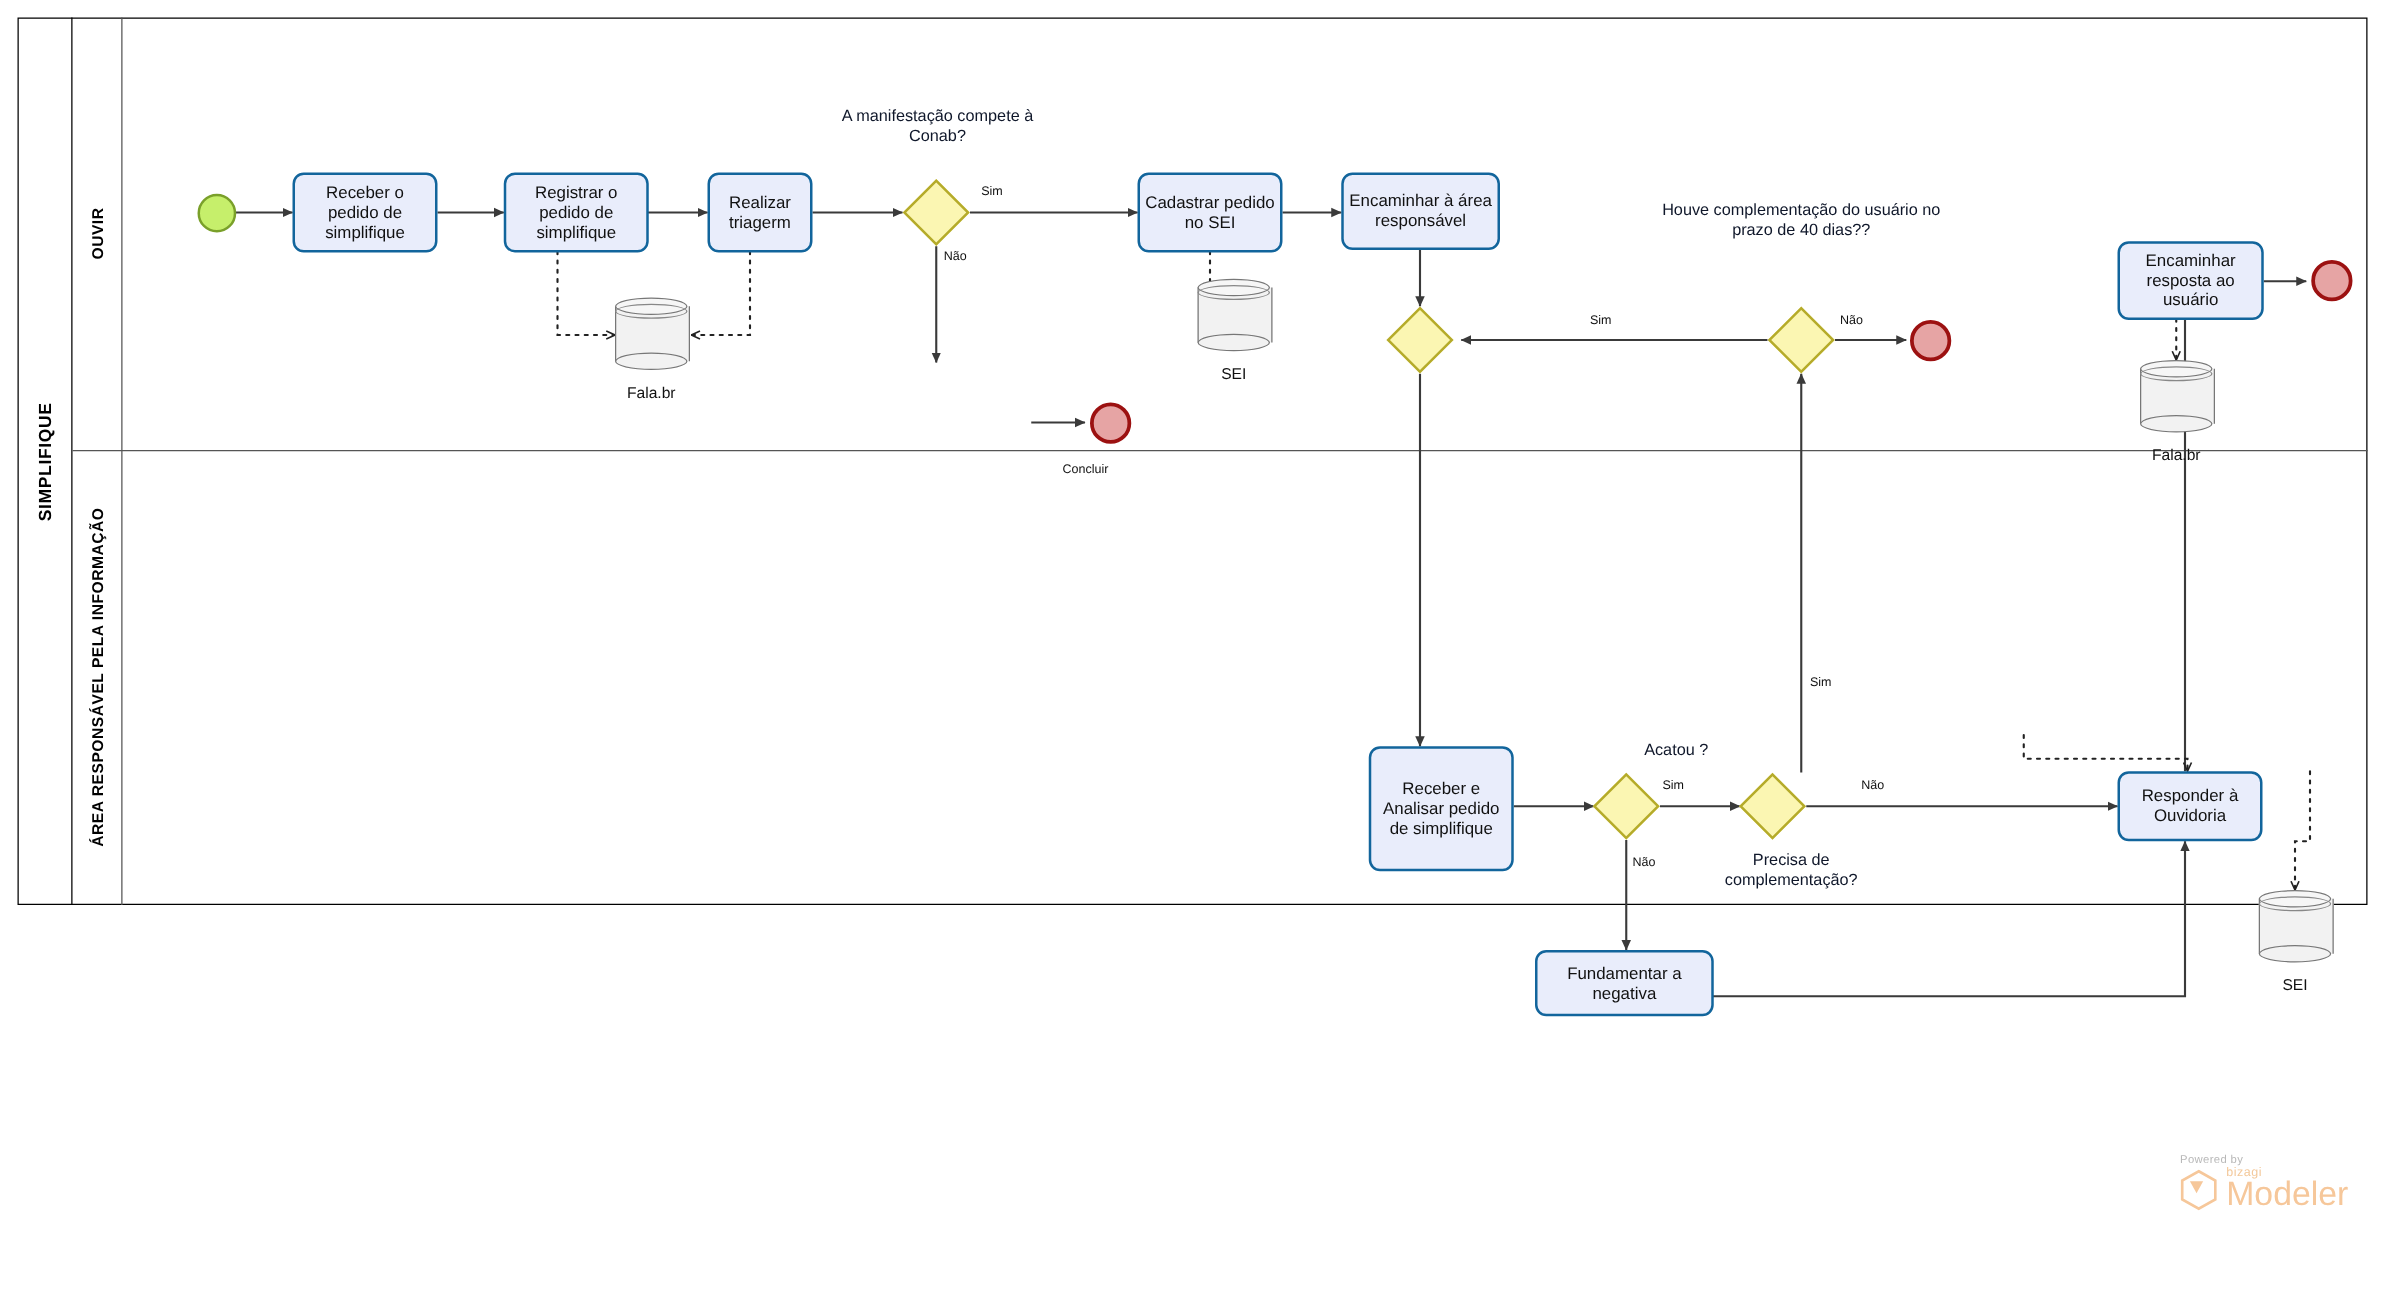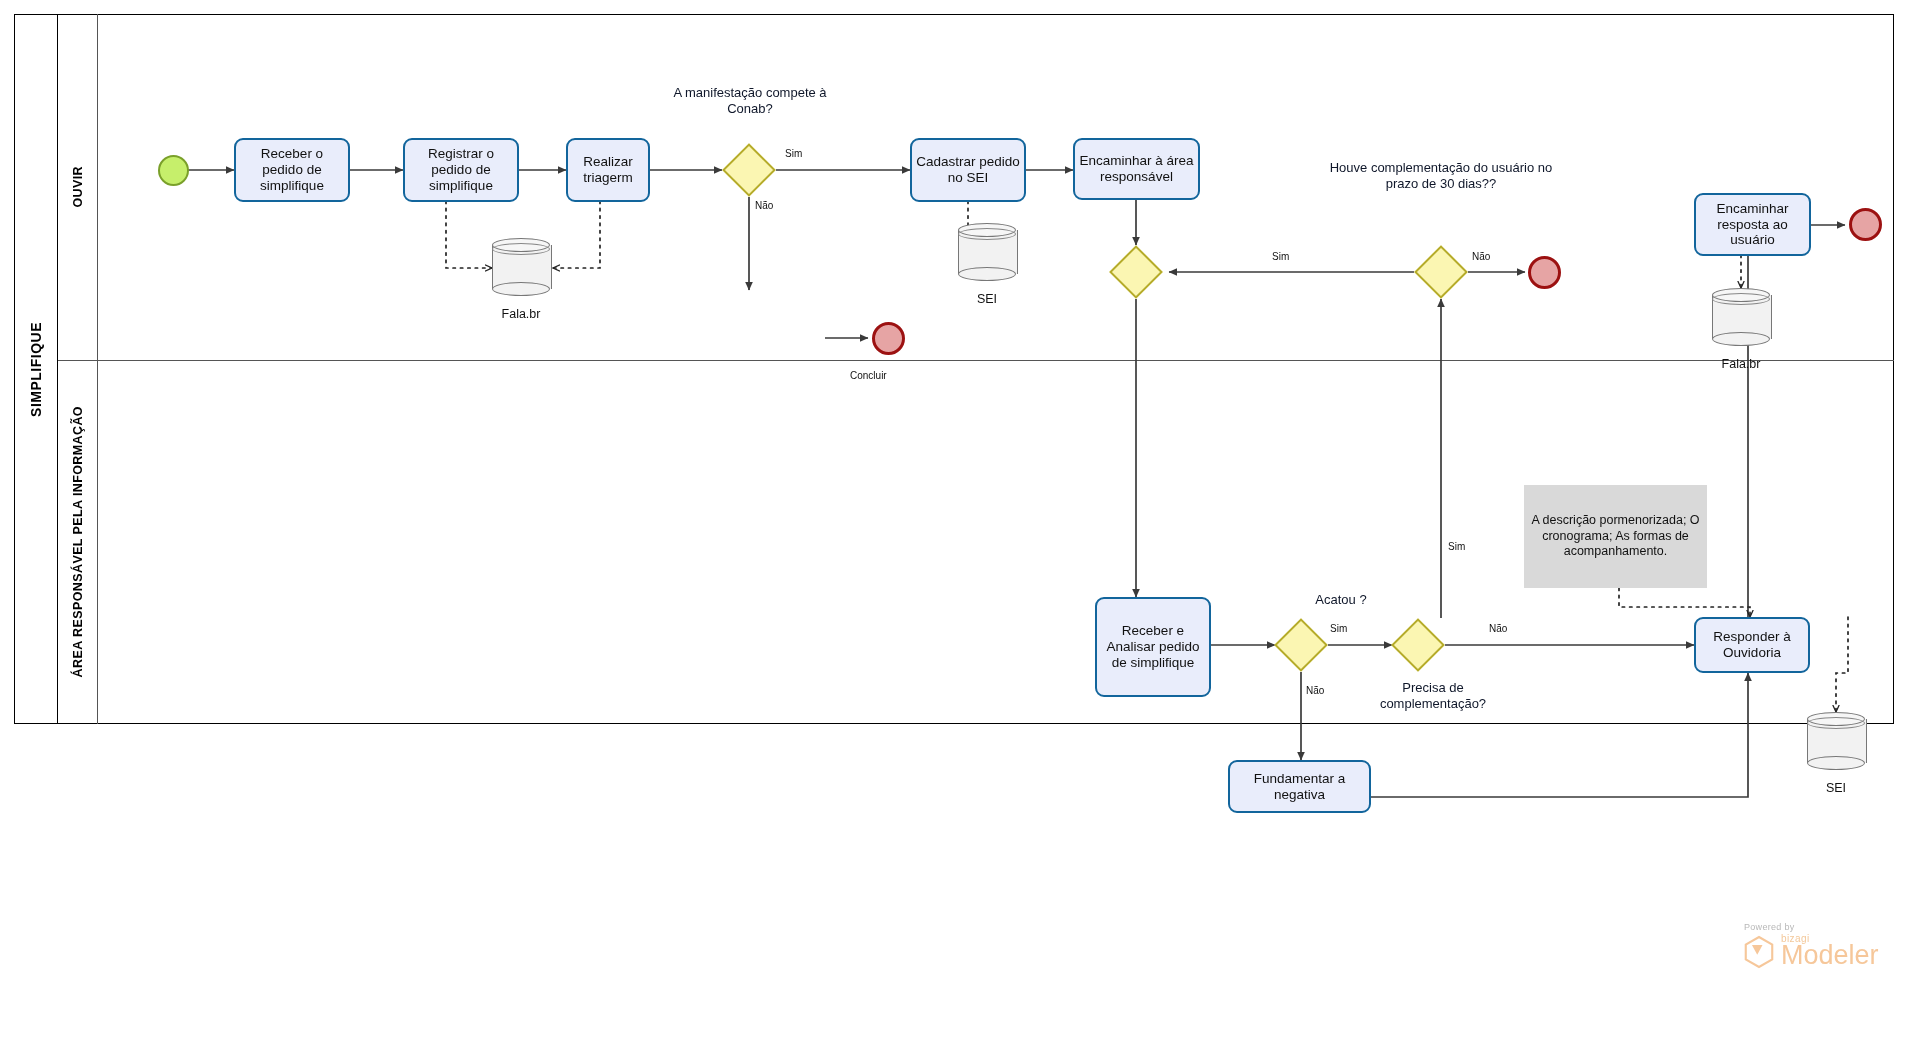--- a/index.html
+++ b/index.html
@@ -165,21 +165,21 @@
   <div class="ev ev-end" style="left:872px;top:322px;width:33px;height:33px;"></div>
   <div class="flabel" style="left:850px;top:370px;">Concluir</div>
 
   <div class="task" style="left:910px;top:138px;width:116px;height:64px;">Cadastrar pedido no SEI</div>
 
   <div class="task" style="left:1073px;top:138px;width:127px;height:62px;">Encaminhar à área responsável</div>
 
   <div class="gw" style="left:1117px;top:253px;width:38px;height:38px;"></div>
 
   <div class="gw" style="left:1422px;top:253px;width:38px;height:38px;"></div>
-  <div class="gwlabel" style="left:1325px;top:160px;width:232px;">Houve complementação do usuário no prazo de 30 dias??</div>
+  <div class="gwlabel" style="left:1325px;top:160px;width:232px;">Houve complementação do usuário no prazo de 40 dias??</div>
   <div class="flabel" style="left:1272px;top:251px;">Sim</div>
   <div class="flabel" style="left:1472px;top:251px;">Não</div>
 
   <div class="ev ev-end" style="left:1528px;top:256px;width:33px;height:33px;"></div>
 
   <div class="task" style="left:1694px;top:193px;width:117px;height:63px;">Encaminhar resposta ao usuário</div>
 
   <div class="ev ev-end" style="left:1849px;top:208px;width:33px;height:33px;"></div>
 
   <div class="ds" style="left:492px;top:238px;width:58px;height:58px;">
@@ -215,21 +215,20 @@
 
   <div class="gw" style="left:1399px;top:626px;width:38px;height:38px;"></div>
   <div class="gwlabel" style="left:1358px;top:680px;width:150px;">Precisa de complementação?</div>
   <div class="flabel" style="left:1448px;top:541px;">Sim</div>
   <div class="flabel" style="left:1489px;top:623px;">Não</div>
 
   <div class="task" style="left:1228px;top:760px;width:143px;height:53px;">Fundamentar a negativa</div>
 
   <div class="task" style="left:1694px;top:617px;width:116px;height:56px;">Responder à Ouvidoria</div>
 
-  <div class="note" style="left:1524px;top:485px;width:183px;height:103px;">A descrição pormenorizada; O cronograma; As formas de acompanhamento.</div>
 
   <div class="ds" style="left:1807px;top:712px;width:58px;height:58px;">
     <div class="body"></div>
       <div class="top"></div>
       <div class="top2"></div>
       <div class="bot"></div>
   </div>
   <div class="ds-label" style="left:1787px;top:781px;width:98px;">SEI</div>
 
   <div class="brand" style="left:1744px;top:922px;">

